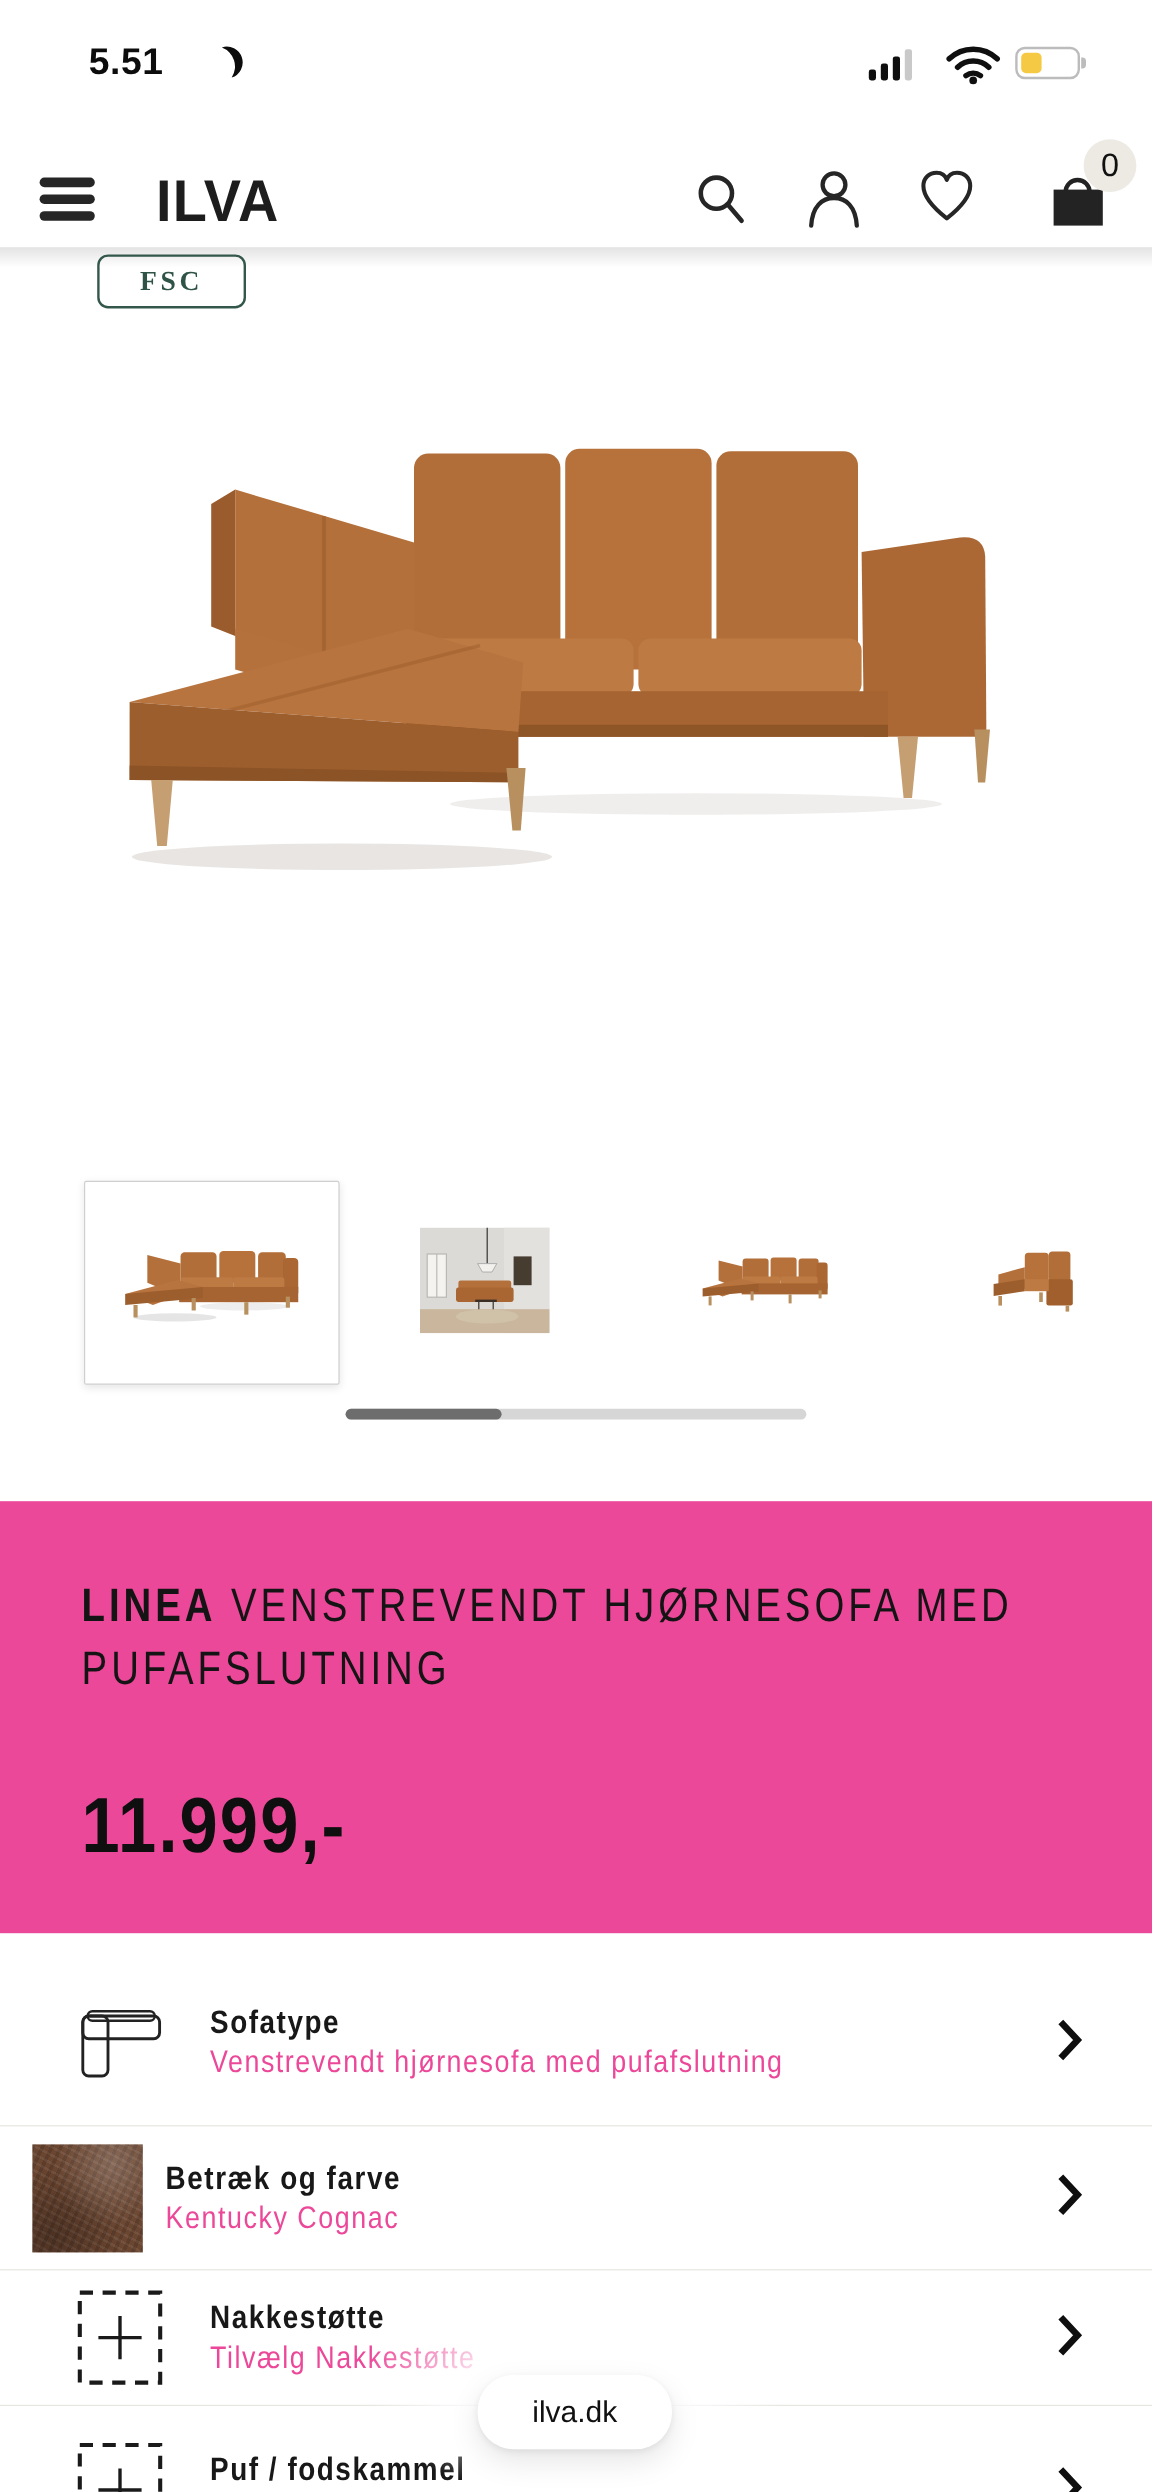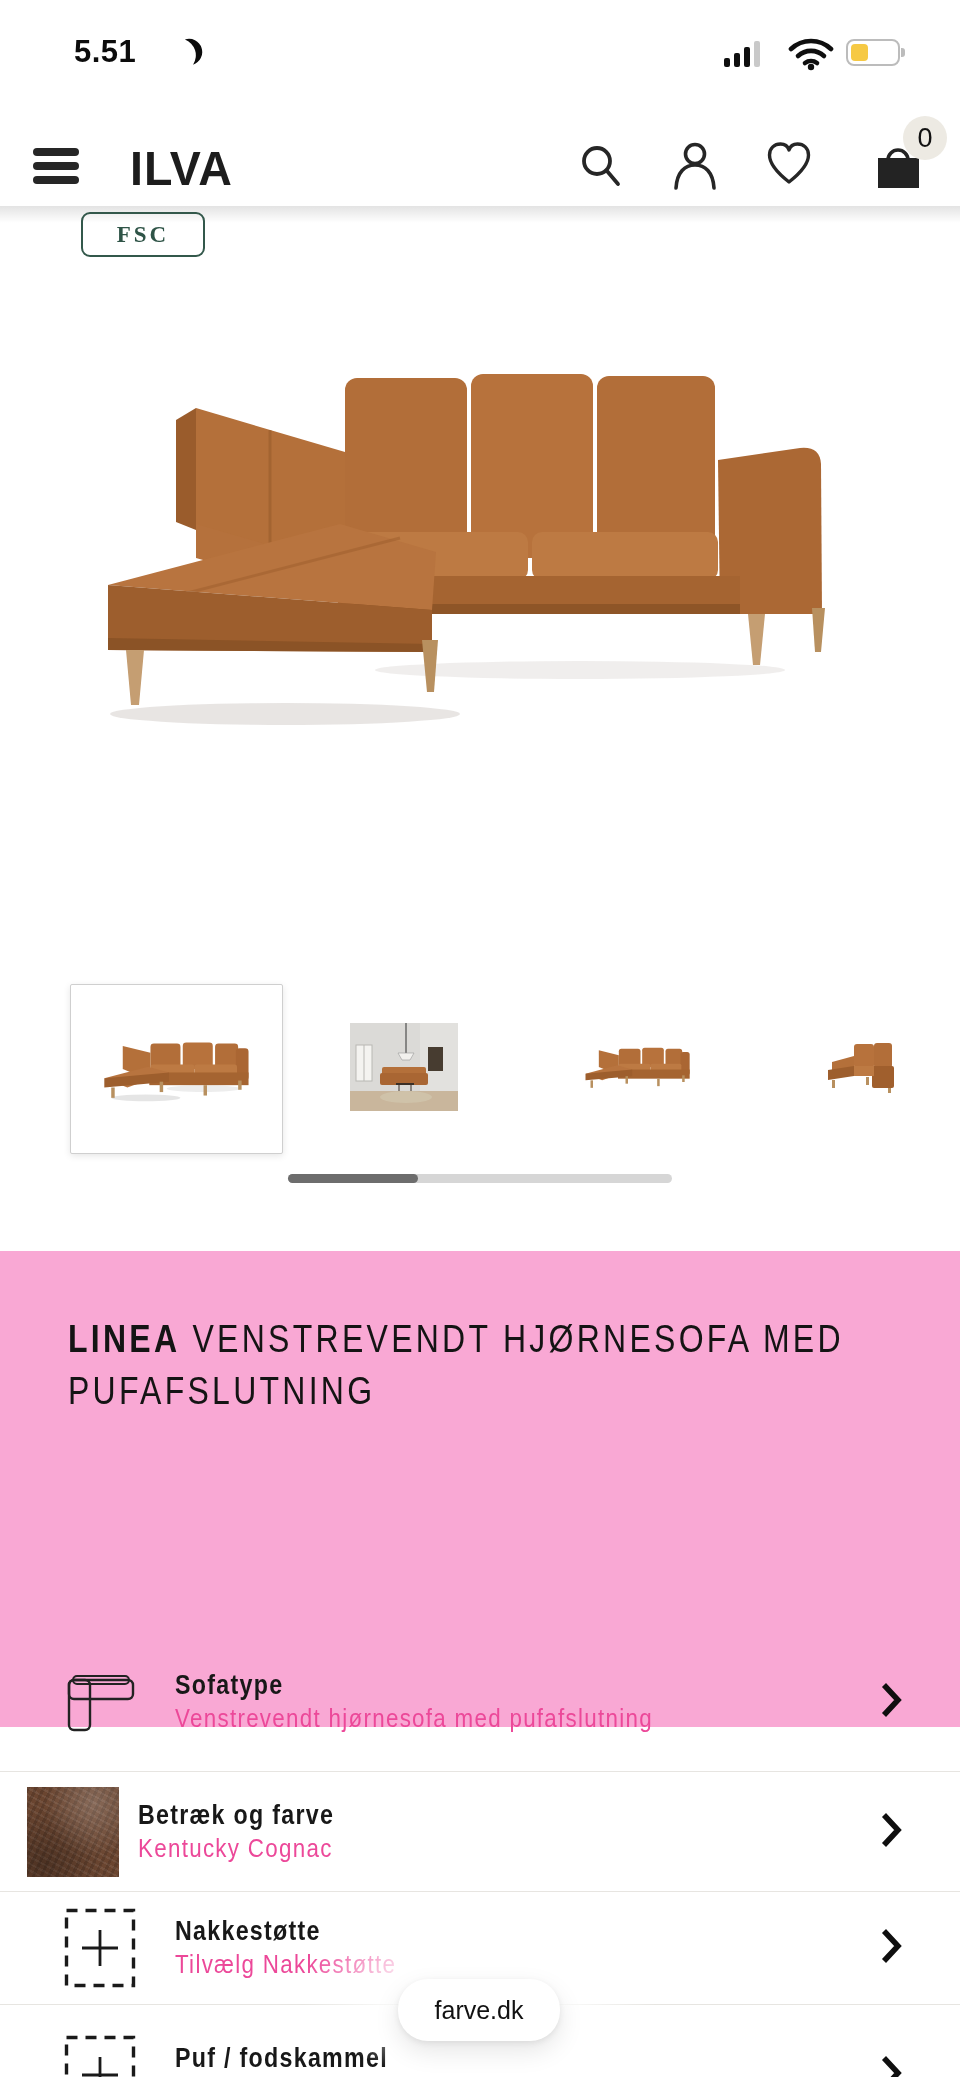--- a/index.html
+++ b/index.html
@@ -48,21 +48,21 @@
   .thumb1{left:70px;top:984px;width:211px;height:168px;background:#fff;border:1px solid #cfcfcf;
           border-radius:2px;box-shadow:0 2px 7px rgba(0,0,0,.10);display:flex;align-items:center;justify-content:center;cursor:pointer;}
   .thumb{cursor:pointer;}
   .t2{left:350px;top:1023px;width:108px;height:88px;}
   .t3{left:582px;top:1042px;width:112px;height:50px;}
   .t4{left:826px;top:1040px;width:74px;height:54px;}
   .scrolltrack{left:288px;top:1174px;width:384px;height:9px;border-radius:5px;background:#d6d6d6;cursor:pointer;}
   .scrollthumb{position:absolute;left:0;top:0;width:130px;height:9px;border-radius:5px;background:#6d6d6d;}
 
   
-  .graysec{left:0;top:1251px;width:960px;height:476px;background:#f9a8d4;box-sizing:border-box;padding:62px 0 0 68px;}
+  .graysec{left:0;top:1251px;width:960px;height:360px;background:#ec4899;box-sizing:border-box;padding:62px 0 0 68px;}
   .ptitle{font-size:39px;line-height:52px;color:#141414;letter-spacing:4px;}
   .ptitle b{font-weight:bold;}
   .price{margin-top:66px;font-size:65px;font-weight:bold;color:#0f0f0f;letter-spacing:2px;}
   .price .cx{transform:scaleX(.88);}
 
   
   .rows{left:0;top:1633px;width:960px;}
   .optrow{position:relative;display:flex;align-items:center;box-sizing:border-box;
           padding:0 56px 0 64px;cursor:pointer;}
   .optrow.r1{height:139px;} .optrow.r2{height:120px;padding-left:27px;} .optrow.r3{height:113px;} .optrow.r4{height:140px;}
@@ -262,20 +262,23 @@
 
 <div class="abs scrolltrack">
   <span class="scrollthumb"></span>
 </div>
 
 <div class="abs graysec">
   <div class="ptitle">
     <span class="cx"><b>LINEA</b>&nbsp;<span>VENSTREVENDT HJØRNESOFA MED</span></span><br>
     <span class="cx">PUFAFSLUTNING</span>
   </div>
+  <div class="price">
+    <span class="cx">11.999,-</span>
+  </div>
 </div>
 
 <div class="abs rows">
 
   <div class="optrow r1">
     <span class="opticon">
       <svg width="74" height="64" viewBox="0 0 74 64">
         <rect x="5" y="10" width="64" height="19" rx="5" fill="none" stroke="#222" stroke-width="2.4"></rect>
         <rect x="5" y="10" width="21" height="50" rx="5" fill="none" stroke="#222" stroke-width="2.4"></rect>
         <rect x="9" y="6" width="56" height="8" rx="4" fill="none" stroke="#222" stroke-width="2"></rect>
@@ -341,13 +344,13 @@
     <span class="chev">
       <svg width="24" height="38" viewBox="0 0 24 38">
           <path d="M4 4 L18 19 L4 34" fill="none" stroke="#0f0f0f" stroke-width="5.5" stroke-linejoin="miter"></path>
         </svg>
     </span>
   </div>
 
 </div>
 
 <div class="abs halo"></div>
-<div class="abs pill">farve.dk</div>
+<div class="abs pill">ilva.dk</div>
 
 </body></html>

